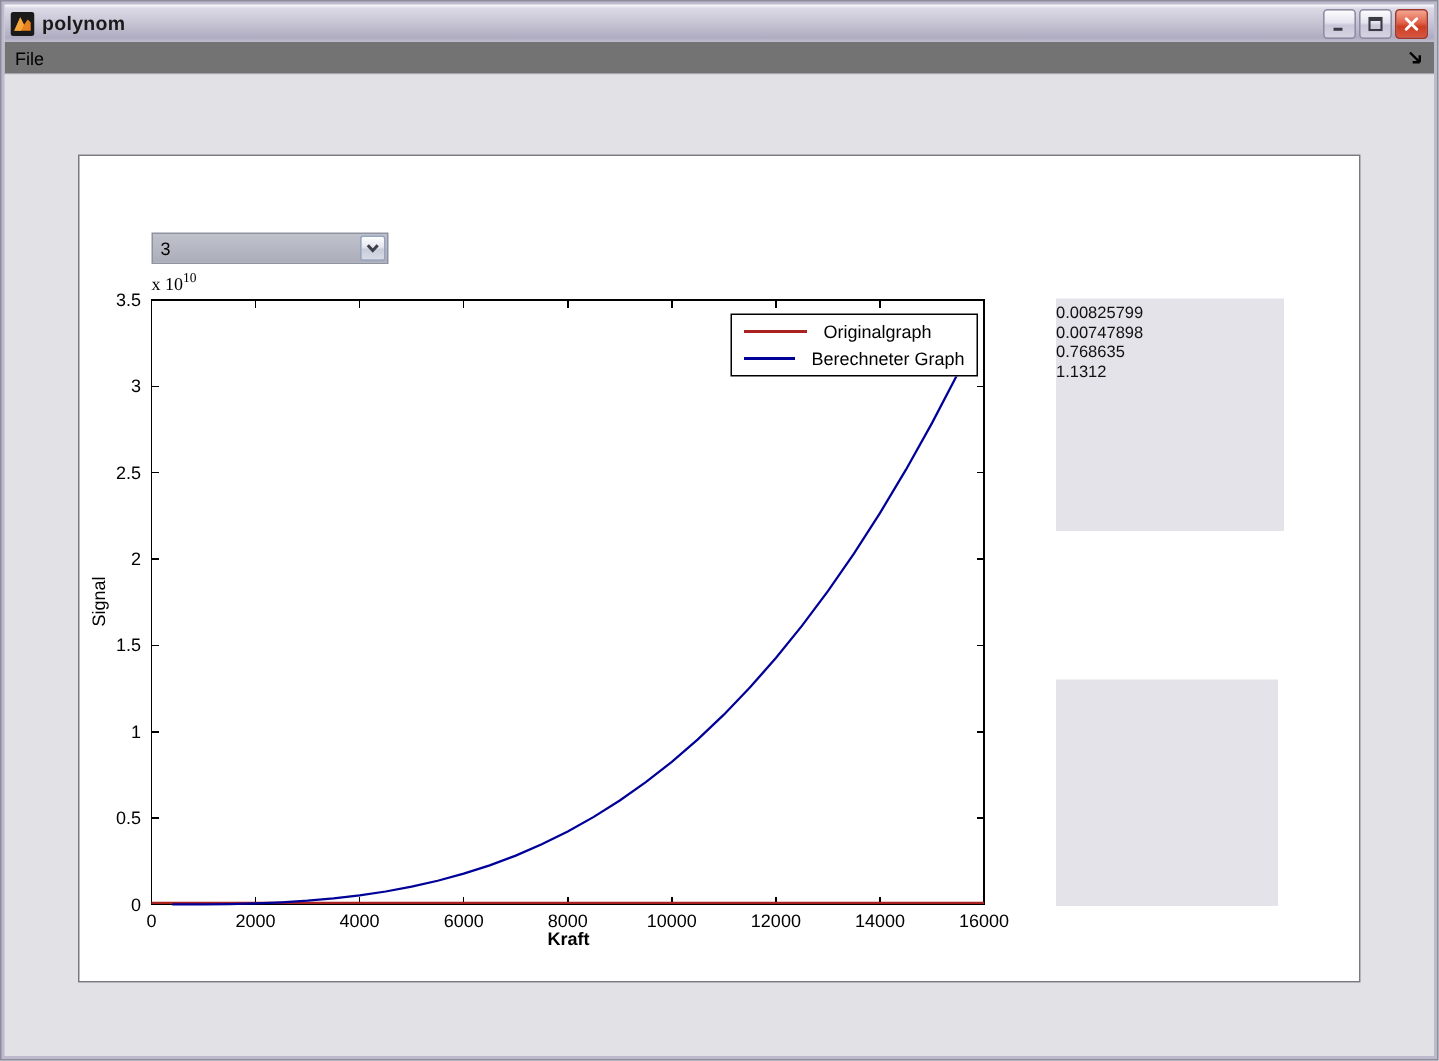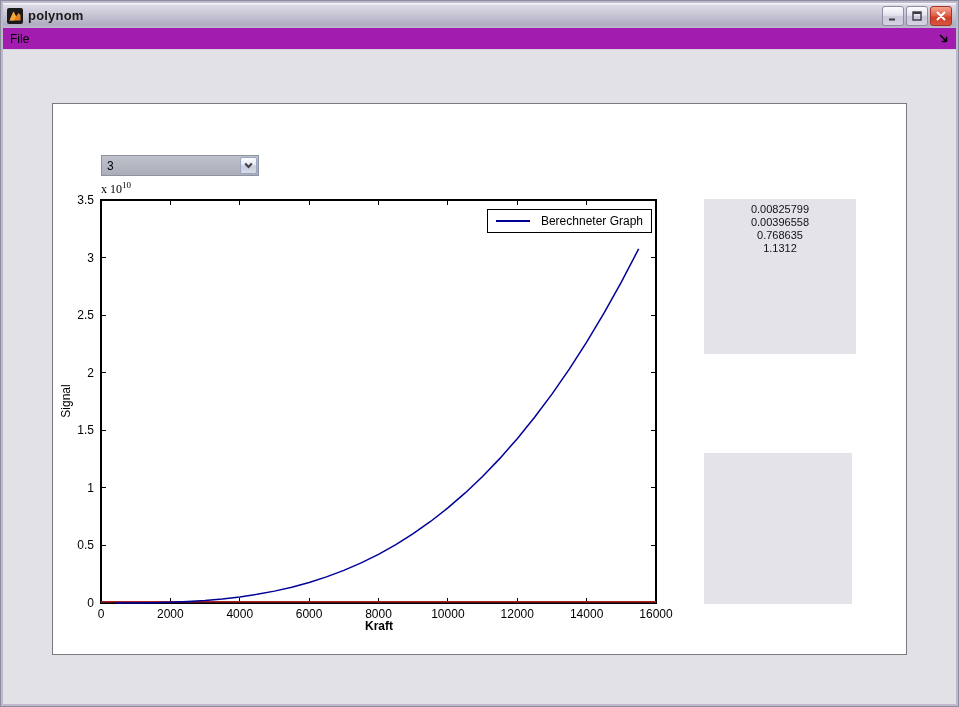--- a/index.html
+++ b/index.html
@@ -12,21 +12,21 @@
             display:flex;align-items:center;}
   .app-icon{width:16px;height:16px;margin:0 5px 0 4px;}
   .title-text{font-size:13px;font-weight:bold;color:#1a1a1a;letter-spacing:.2px;}
   .caption-buttons{position:absolute;right:4px;top:3px;display:flex;gap:2px;}
   .cap-btn{width:22px;height:20px;border-radius:3px;border:1px solid #8E8CA2;
            background:linear-gradient(#FDFDFE,#E4E3EE 45%,#C9C7D9 55%,#D6D4E2);
            display:flex;align-items:center;justify-content:center;padding:0;}
   .cap-btn.close{border:1px solid #A1352A;
            background:linear-gradient(#F4A58E 0%,#E2634C 45%,#CE3D24 60%,#D95640 100%);}
   
-  .menubar{position:absolute;left:0;top:25px;width:953px;height:21px;background:#a21caf;
+  .menubar{position:absolute;left:0;top:25px;width:953px;height:21px;background:#737373;
            border-bottom:1px solid #D8D7DF;display:flex;align-items:center;}
   .menu-item{font-size:12px;color:#000;padding:2px 7px;}
   .dock-arrow{position:absolute;right:6px;top:4px;width:13px;height:13px;}
   
   .figure-panel{position:absolute;left:49px;top:100px;width:853px;height:550px;
                 background:#FFFFFF;border:1px solid #7A7982;box-sizing:content-box;}
   .plot-svg{position:absolute;left:0;top:0;}
   
   .combo{position:absolute;left:48px;top:51px;width:158px;height:21px;box-sizing:border-box;
          border:1px solid #8F92A0;background:linear-gradient(#BFC2CB,#ABAEB9);
@@ -43,21 +43,21 @@
   .legend-label{margin-left:11px;font-size:12px;color:#000;white-space:nowrap;}
   
   .y-exp{position:absolute;left:48px;top:76px;font-size:12px;color:#000;font-family:Liberation Serif, serif;}
   .y-exp sup{font-size:9px;}
   .xlabel{position:absolute;left:280px;top:515px;width:92px;text-align:center;
           font-size:12px;color:#000;font-weight:bold;}
   .ylabel{position:absolute;left:13px;top:297px;font-size:12px;color:#000;
           transform:translate(-50%,-50%) rotate(-90deg);white-space:nowrap;}
   
   .coeff-box{position:absolute;left:651px;top:95px;width:152px;height:155px;
-             background:#E4E3E9;text-align:center;padding-top:4px;box-sizing:border-box;}
+             background:#E4E3E9;padding-top:4px;box-sizing:border-box;}
   .coeff-box div{font-size:11px;line-height:13px;color:#111;}
   .empty-box{position:absolute;left:651px;top:349px;width:148px;height:151px;background:#E4E3E9;}
 </style>
 </head>
 <body>
 
 <div class="window">
 
   <div class="titlebar">
     <svg class="app-icon" viewBox="0 0 16 16">
@@ -156,33 +156,37 @@
       <span class="combo-value">3</span>
       <button class="combo-btn">
         <svg width="13" height="13" viewBox="0 0 13 13">
           <path d="M3.2 4.5 L6.5 8 L9.8 4.5" stroke="#3F3F4A" stroke-width="2" fill="none"></path>
         </svg>
       </button>
     </div>
 
     <div class="legend" id="legend">
         <div class="legend-row">
+          <span class="legend-sample" style="border-top-color: rgb(170, 34, 34);"></span>
+          <span class="legend-label">Originalgraph</span>
+        </div>
+        <div class="legend-row">
           <span class="legend-sample" style="border-top-color: rgb(0, 0, 153);"></span>
           <span class="legend-label">Berechneter Graph</span>
         </div>
       </div>
 
     <div class="y-exp">
       <span>x 10</span><sup>10</sup>
     </div>
     <div class="xlabel">Kraft</div>
     <div class="ylabel">Signal</div>
 
     <div class="coeff-box">
       <div>0.00825799</div>
-      <div>0.00396558</div>
+      <div>0.00747898</div>
       <div>0.768635</div>
       <div>1.1312</div>
     </div>
 
     <div class="empty-box"></div>
   </div>
 </div>
 
 </body></html>

